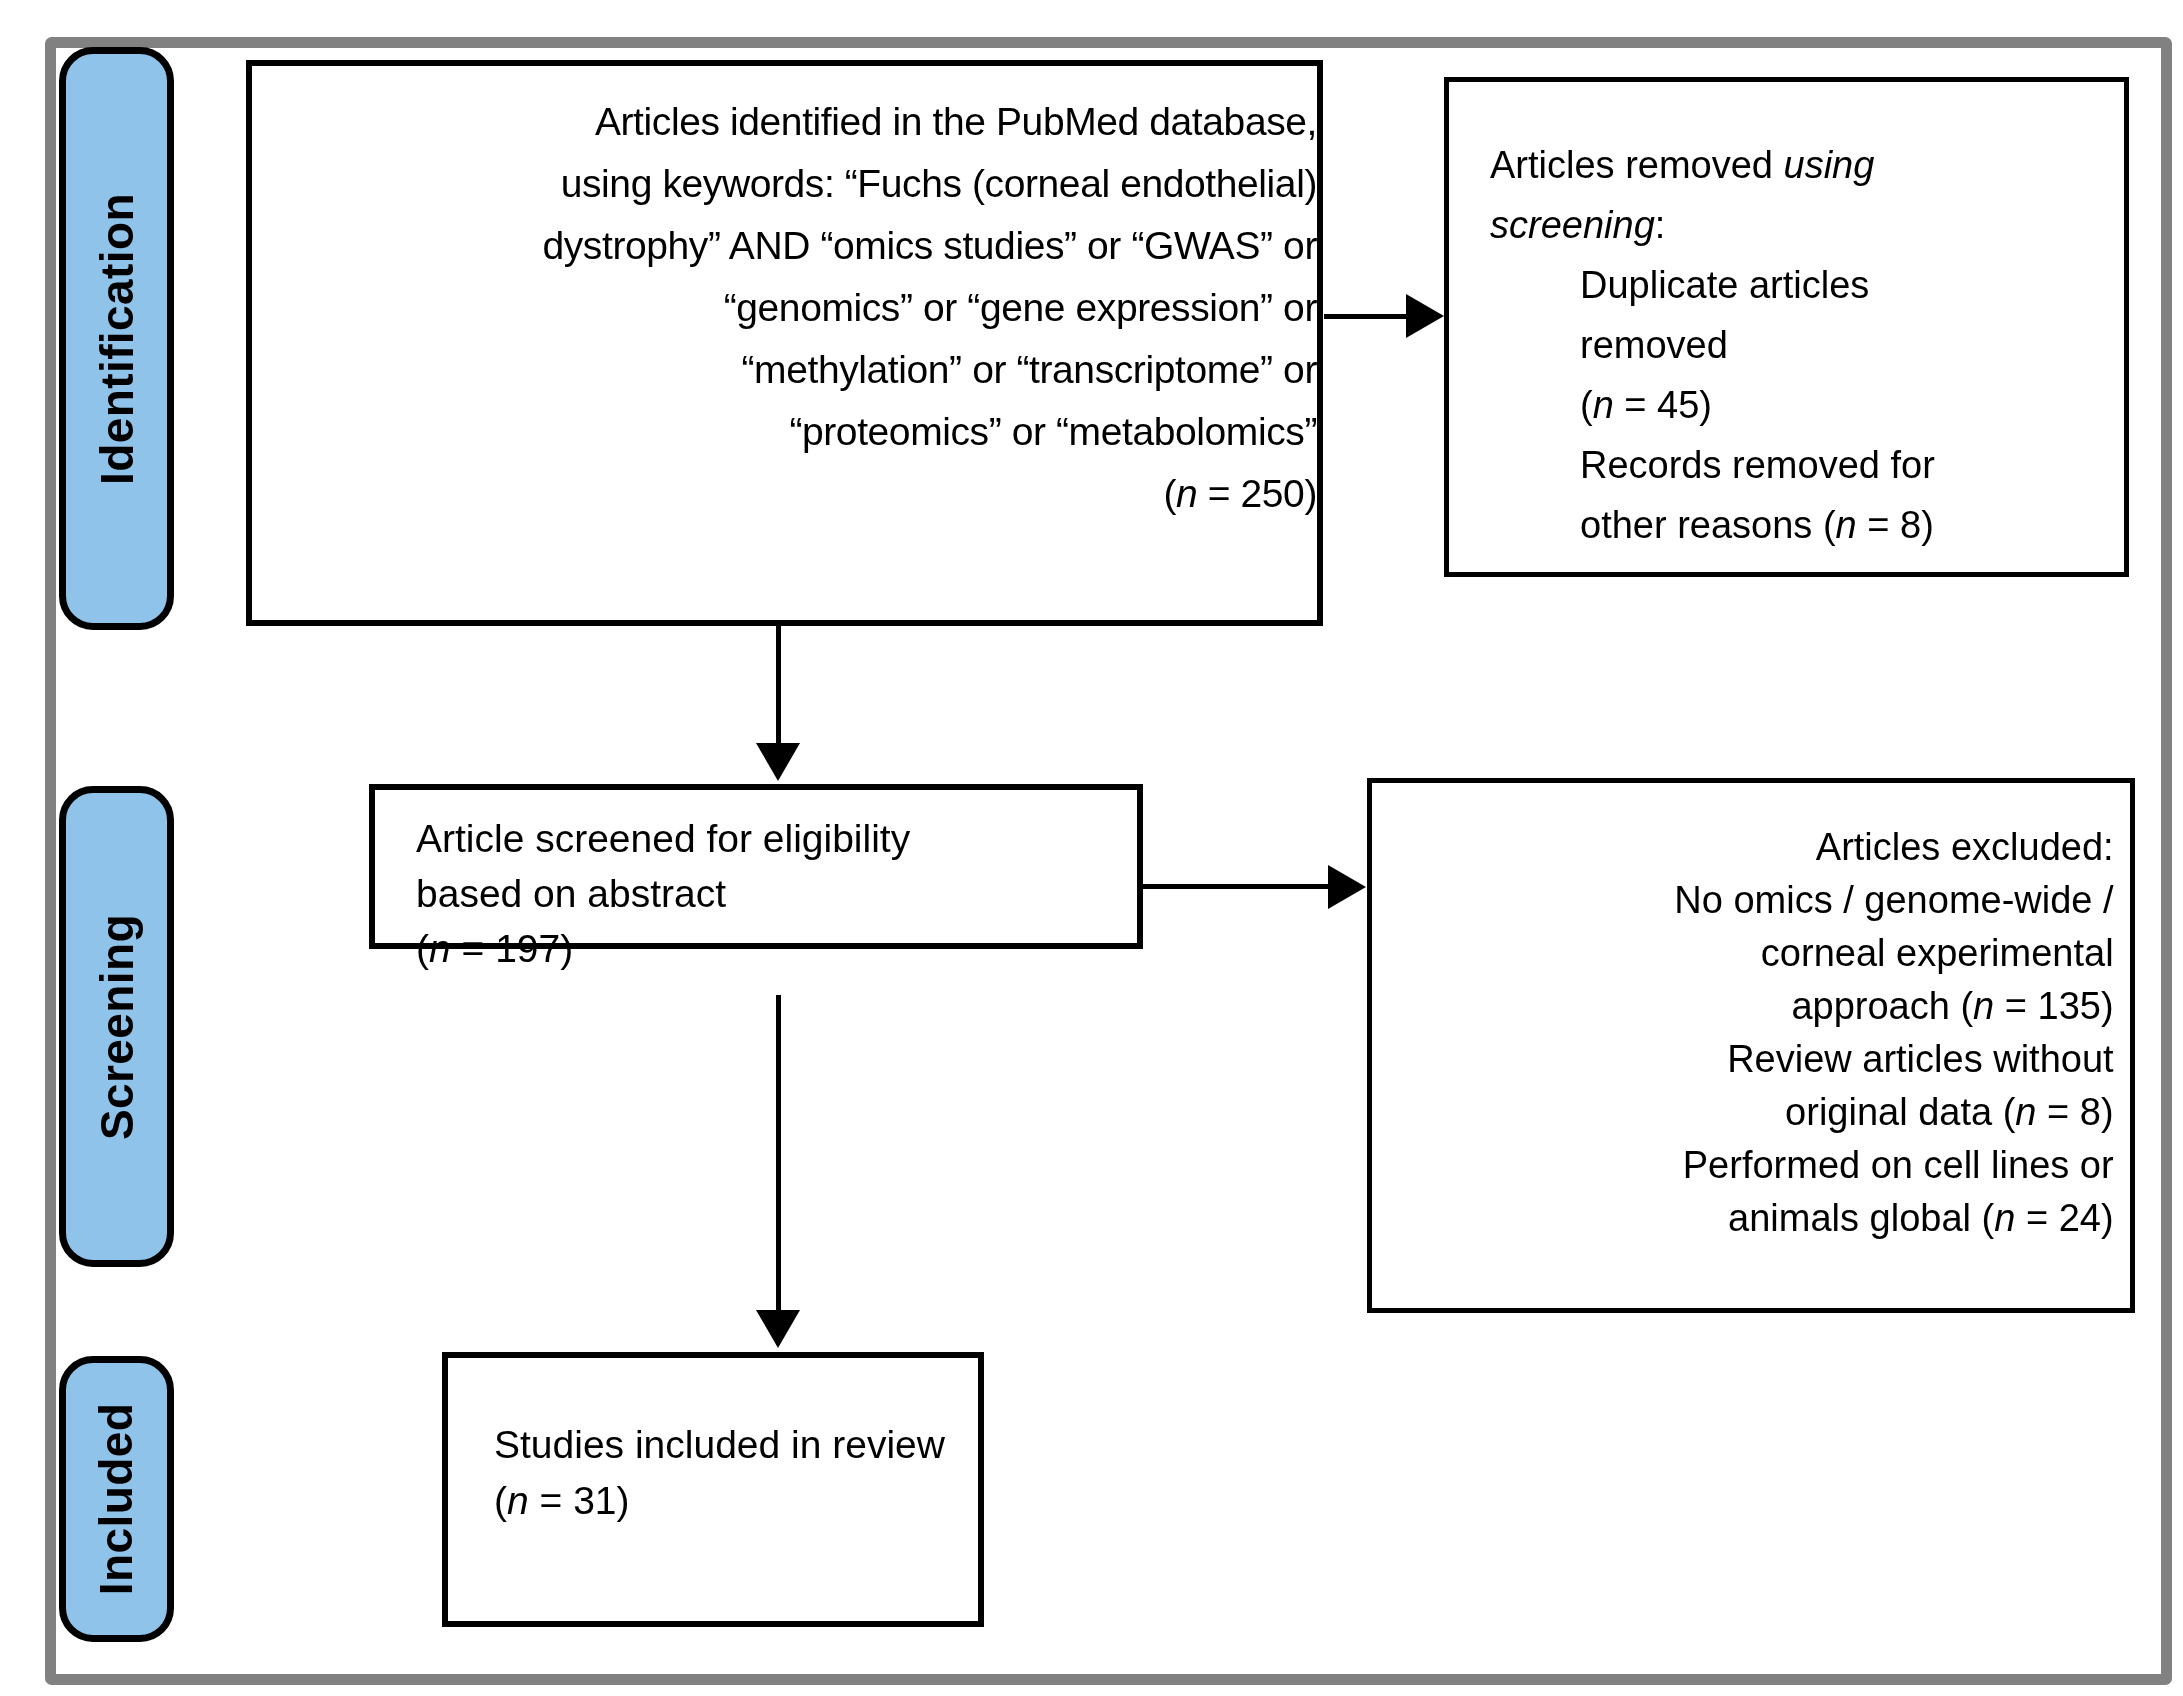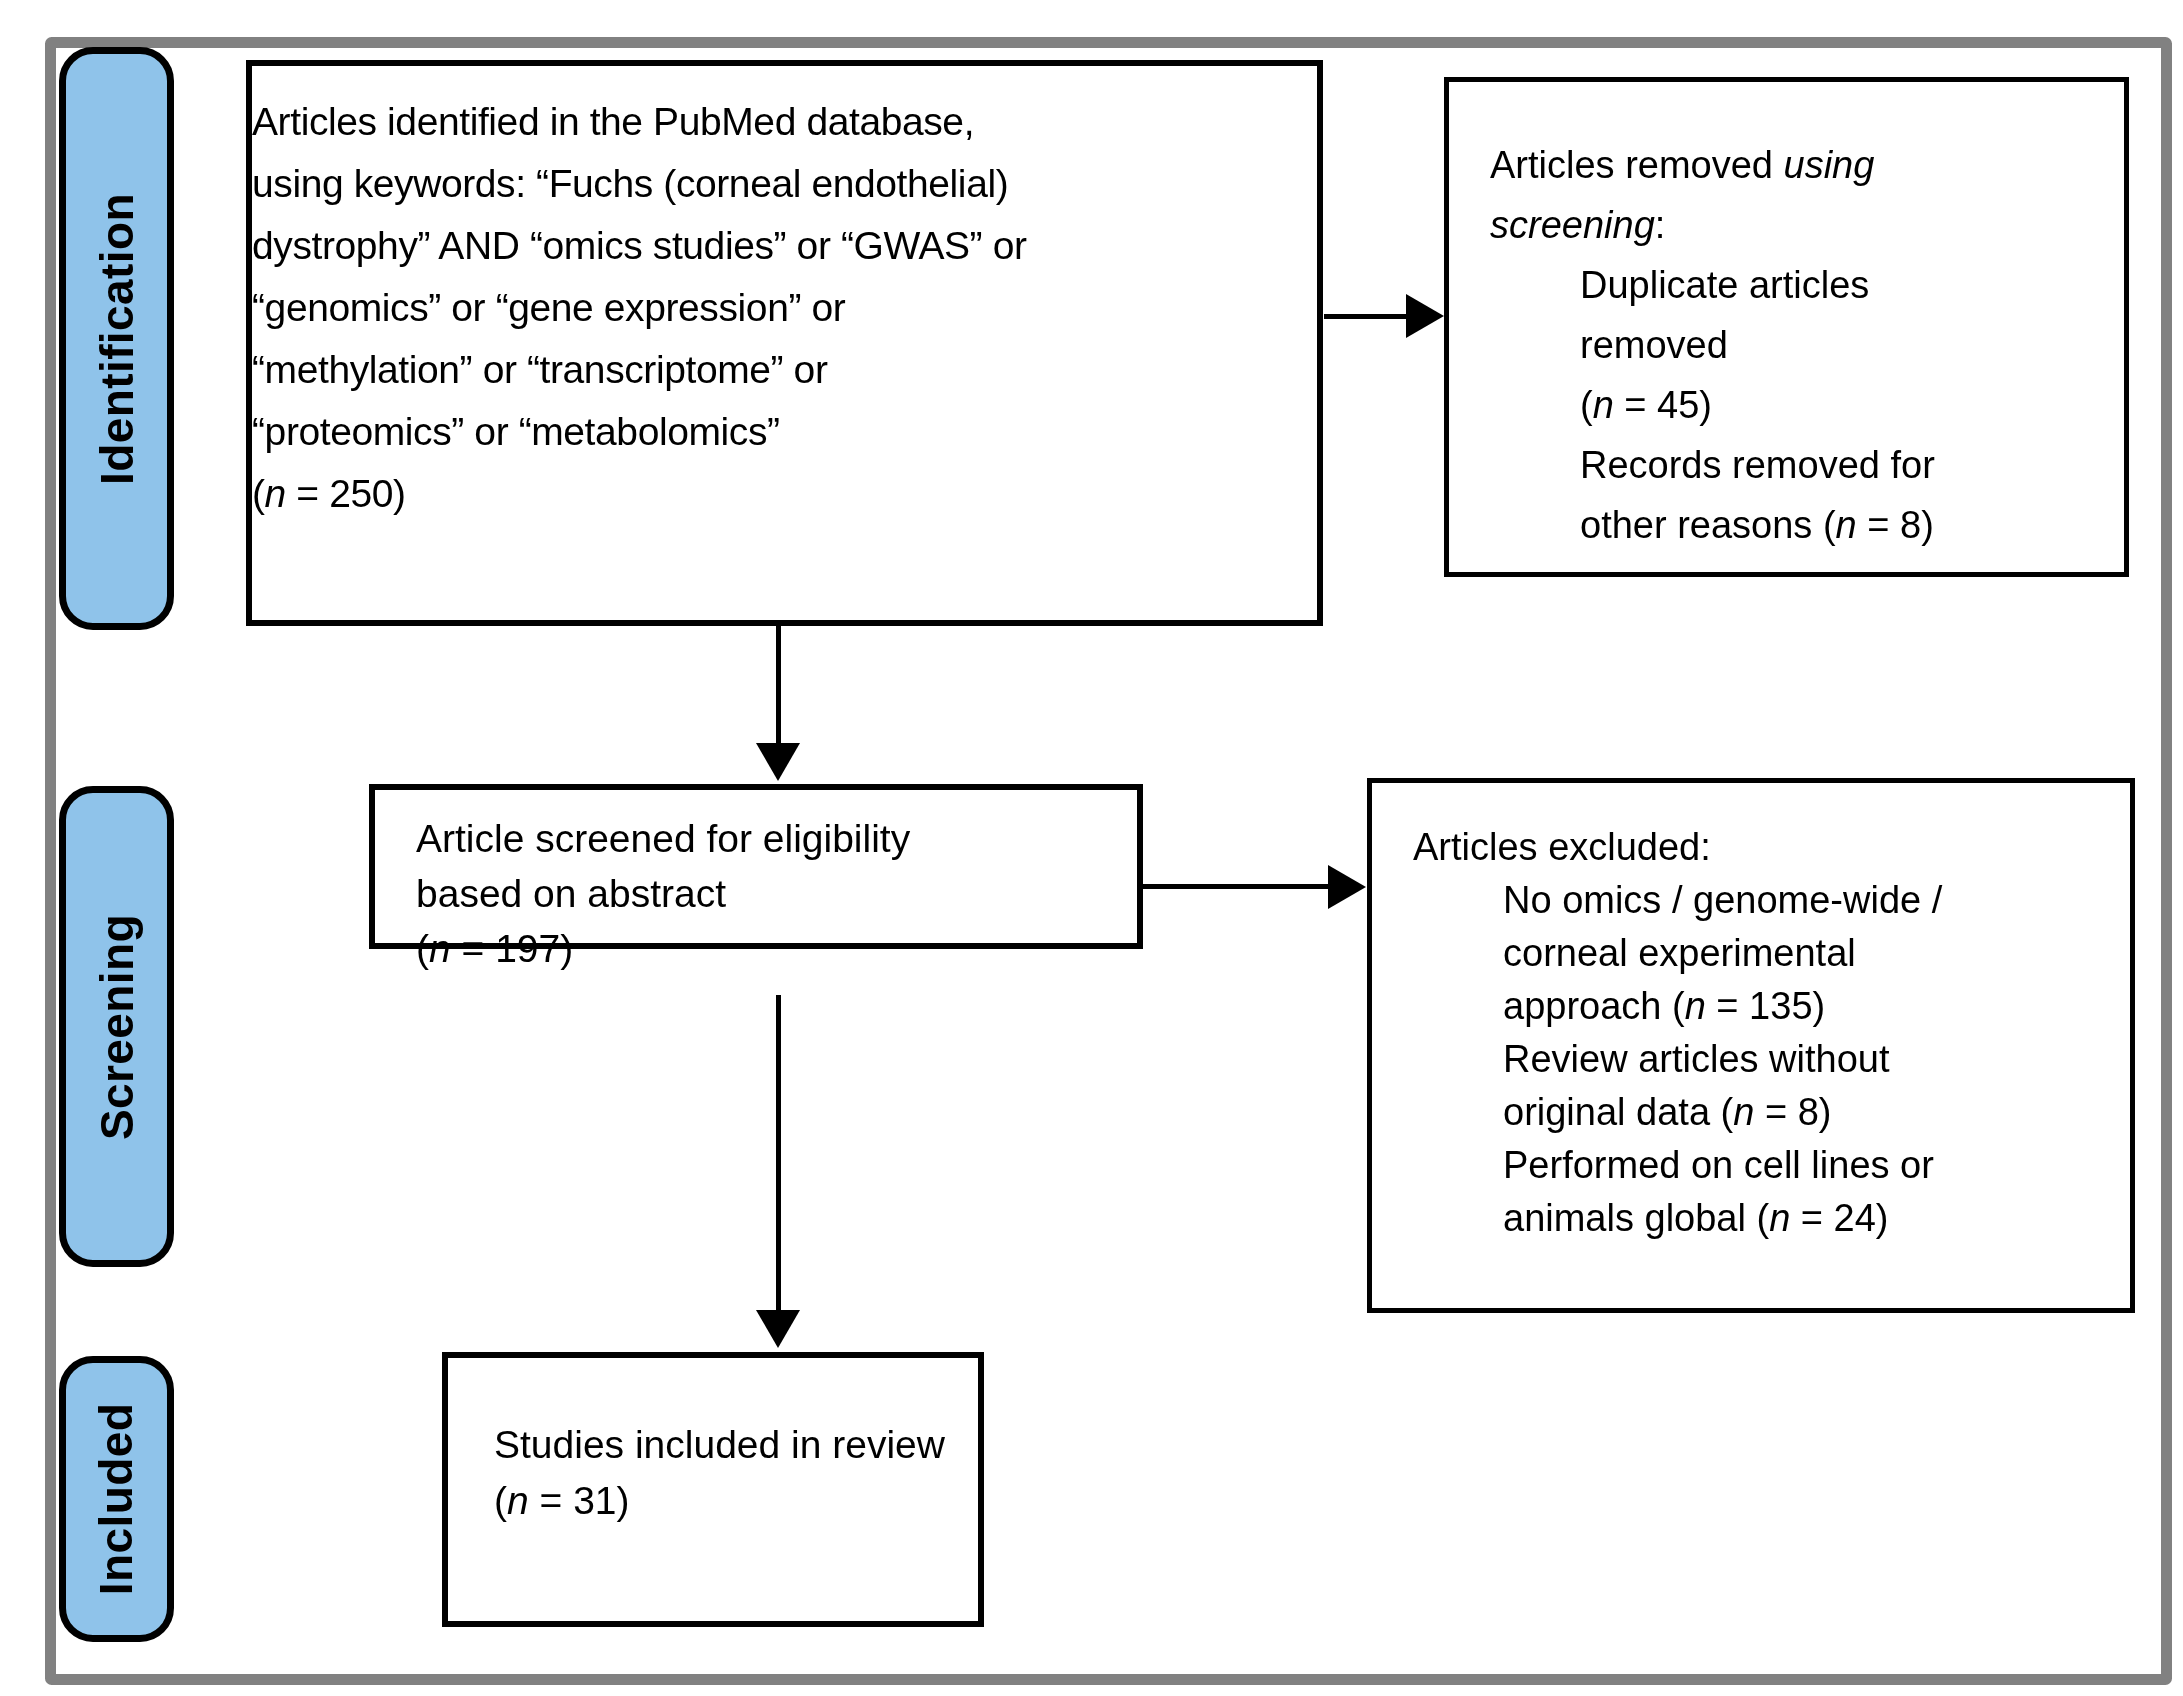--- a/index.html
+++ b/index.html
@@ -45,21 +45,21 @@
     box-sizing: border-box;
     font-size: 38px;
   }
   .fbox .tline { white-space: nowrap; }
   .fbox .tline.ind { margin-left: 90px; }
   .it { font-style: italic; }
 
   .box-identified {
     left: 246px; top: 60px; width: 1077px; height: 566px;
     padding-top: 25px;
-    text-align: left;
+    text-align: right;
     font-size: 39px;
     line-height: 62px;
     letter-spacing: -0.4px;
   }
   .box-removed {
     left: 1444px; top: 77px; width: 685px; height: 500px;
     border-width: 5.7px;
     padding: 53px 16.4px 0 41px;
     line-height: 60px;
   }
@@ -67,20 +67,21 @@
     left: 369px; top: 784px; width: 774px; height: 165px;
     padding: 21.3px 16.4px 0 41px;
     font-size: 39px;
     line-height: 55px;
   }
   .box-excluded {
     left: 1367px; top: 778px; width: 768px; height: 535px;
     border-width: 5.7px;
     padding: 38px 16.4px 0 41px;
     line-height: 53px;
+    text-align: right;
   }
   .box-included {
     left: 442px; top: 1352px; width: 542px; height: 275px;
     padding: 59px 16.4px 0 46px;
     font-size: 39px;
     line-height: 56px;
   }
   
   .aline { position: absolute; background: #000000; }
   .ahead { position: absolute; width: 0; height: 0; }

